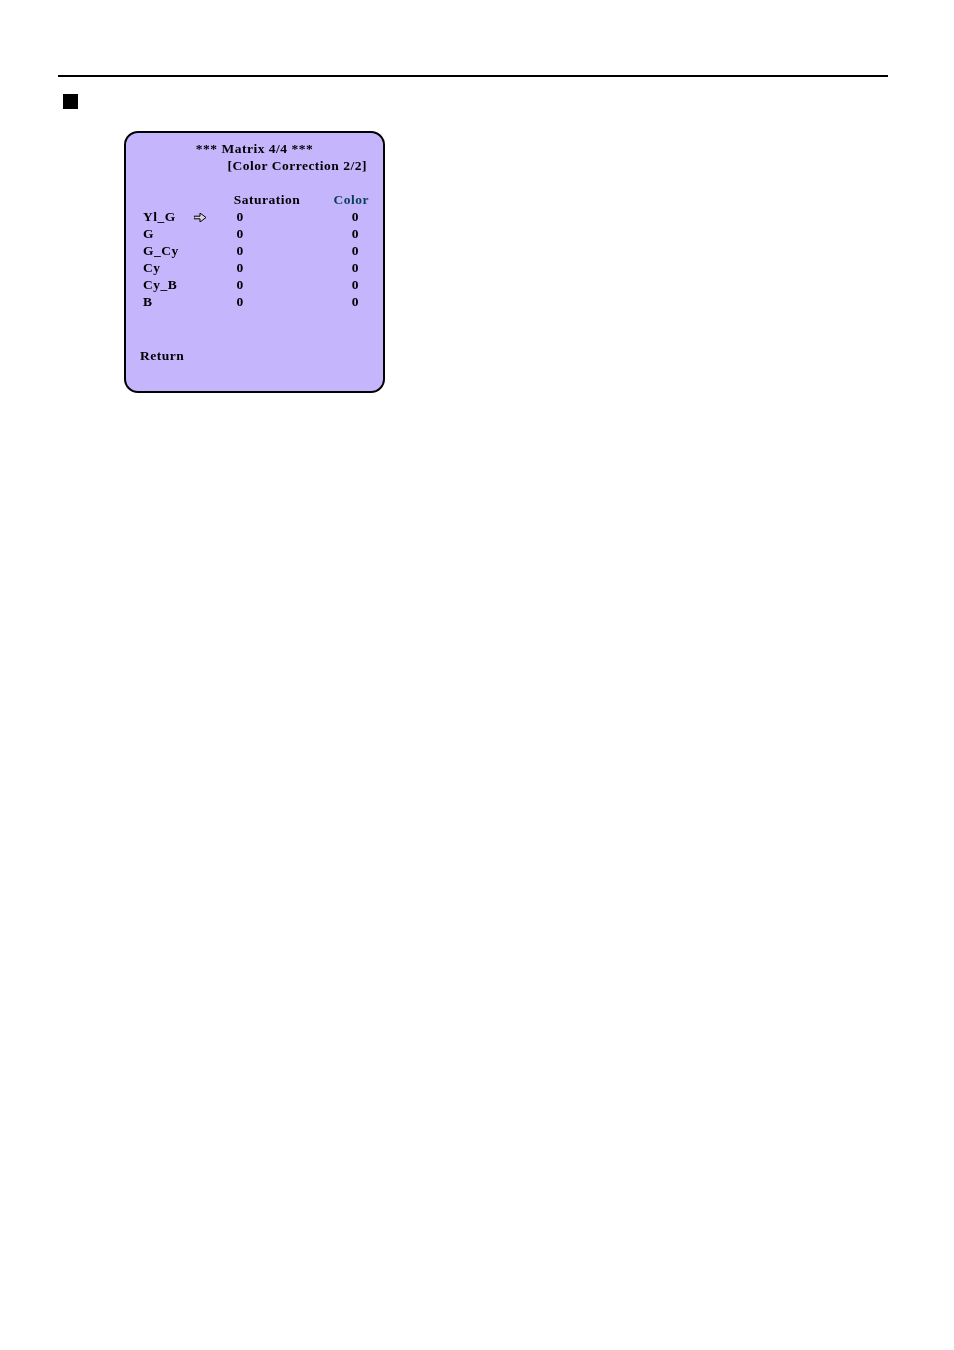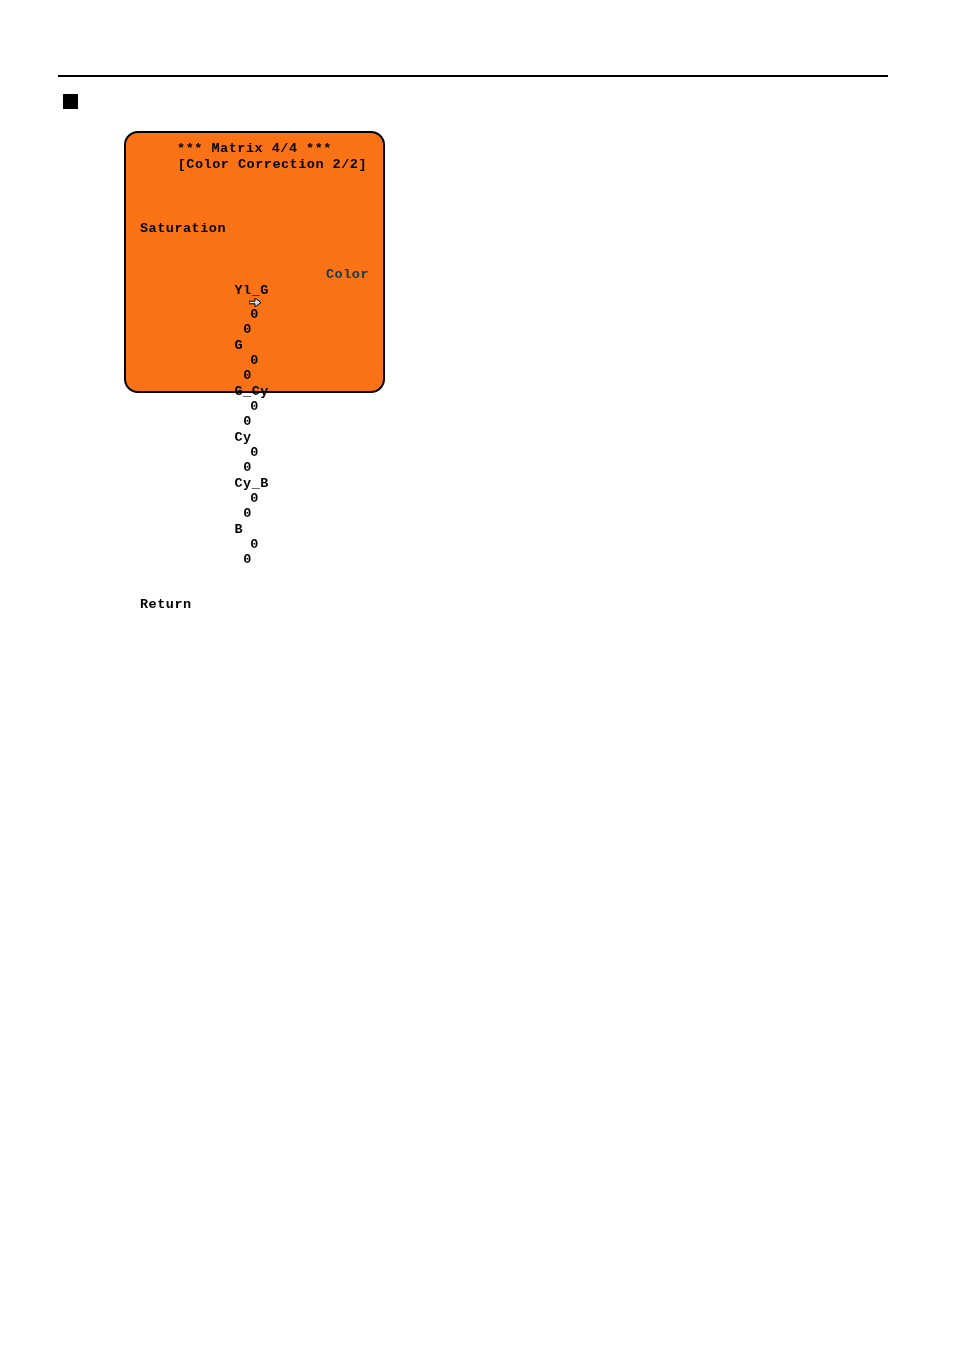--- a/index.html
+++ b/index.html
@@ -30,61 +30,61 @@
       height: 15px;
       background: black;
     }
     .menu-panel {
       position: absolute;
       top: 131px;
       left: 124px;
       width: 261px;
       height: 262px;
       border: 2px solid #000;
-      background: #f97316;
+      background: #c4b5fd;
       border-radius: 14px;
       padding: 8px 10px;
-      font-family: Liberation Mono, monospace;
+      font-family: Liberation Serif, serif;
       font-weight: bold;
       font-size: 13.5px;
       color: #000;
       letter-spacing: 0.5px;
     }
     .menu-title {
       text-align: center;
       margin-bottom: 1px;
     }
     .menu-subtitle {
       text-align: right;
       padding-right: 6px;
       margin-bottom: 18px;
     }
     .menu-header {
       display: flex;
-      flex-direction: column;
+      flex-direction: row;
       margin-bottom: 1px;
       gap: 31px;
     }
     .col-label {
       width: 82px;
     }
     .col-sat-h {
       width: 94px;
       text-align: left;
       padding-left: 4px;
     }
     .col-phase-h {
       flex: 1;
       text-align: right;
       padding-right: 4px;
       color: #0a3d55;
     }
     .menu-row {
       display: flex;
-      flex-direction: column;
+      flex-direction: row;
       margin-bottom: 1px;
       align-items: center;
     }
     .col-name {
       width: 54px;
       padding-left: 7px;
     }
     .col-cursor {
       width: 20px;
       display: flex;
@@ -99,21 +99,21 @@
       flex: 1;
       text-align: right;
       padding-right: 14px;
     }
     .cursor-arrow {
       width: 12px;
       height: 9px;
       display: block;
     }
     .return-row {
-      margin-top: 30px;
+      margin-top: 38px;
       padding-left: 4px;
     }
   </style>
 </head>
 <body>
 
 <div class="top-line"></div>
 <div class="square-bullet"></div>
 
 <div class="menu-panel">

